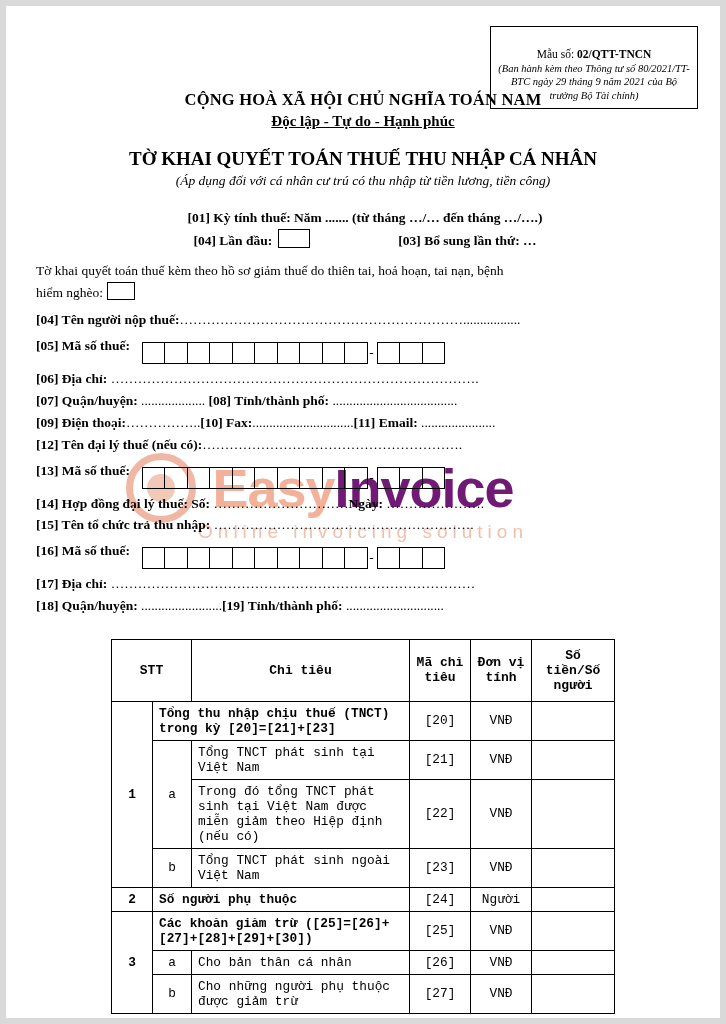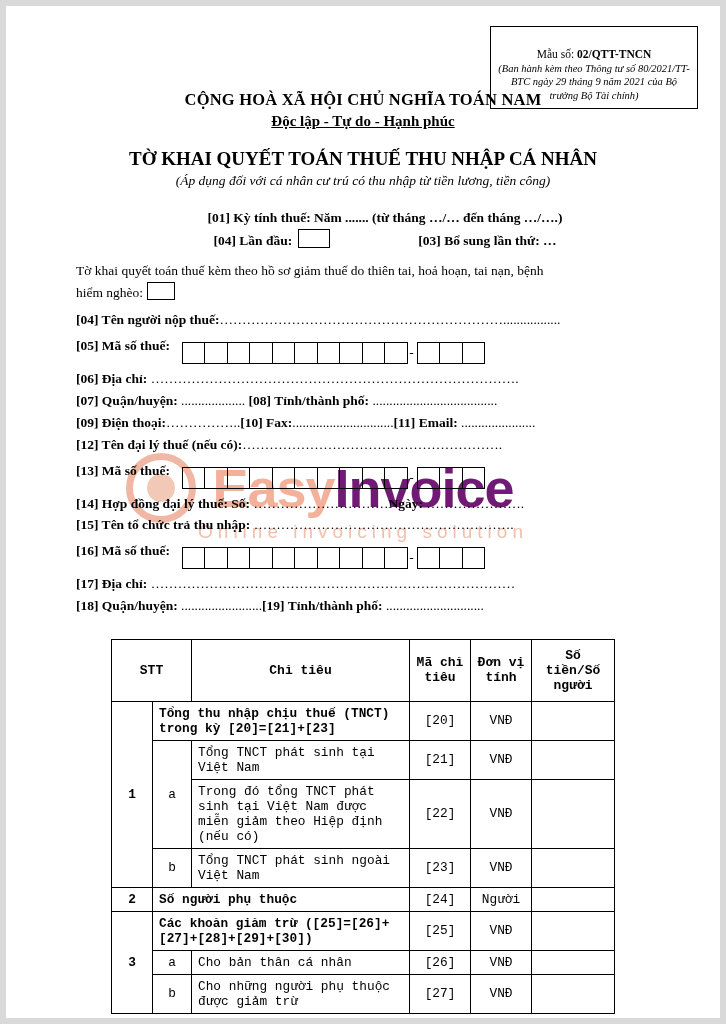--- a/index.html
+++ b/index.html
@@ -126,21 +126,20 @@
     font-size: 13.5px;
     font-style: italic;
     margin-top: 3px;
   }
 
   .body-block {
     margin-top: 18px;
     padding: 0 26px 0 30px;
     font-size: 13.5px;
     line-height: 1.62;
-    margin-left: 40px;
   }
   .b { font-weight: bold; }
   .row { position: relative; }
   .center-row { text-align: center; }
 
   .cbox {
     display: inline-block;
     width: 30px;
     height: 17px;
     border: 1px solid #000;

